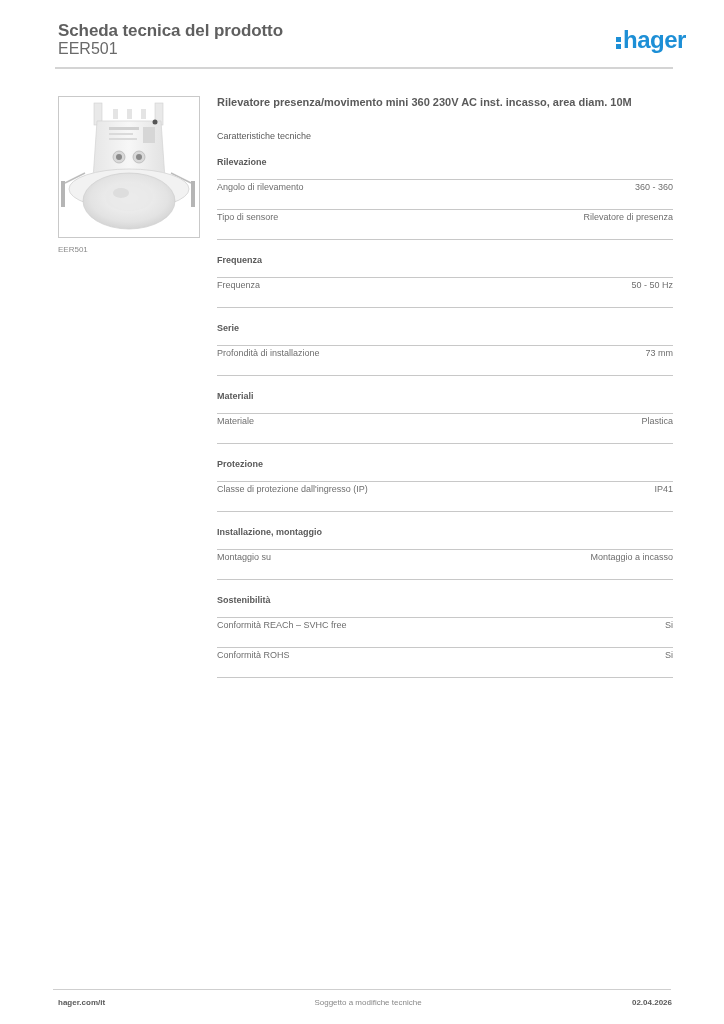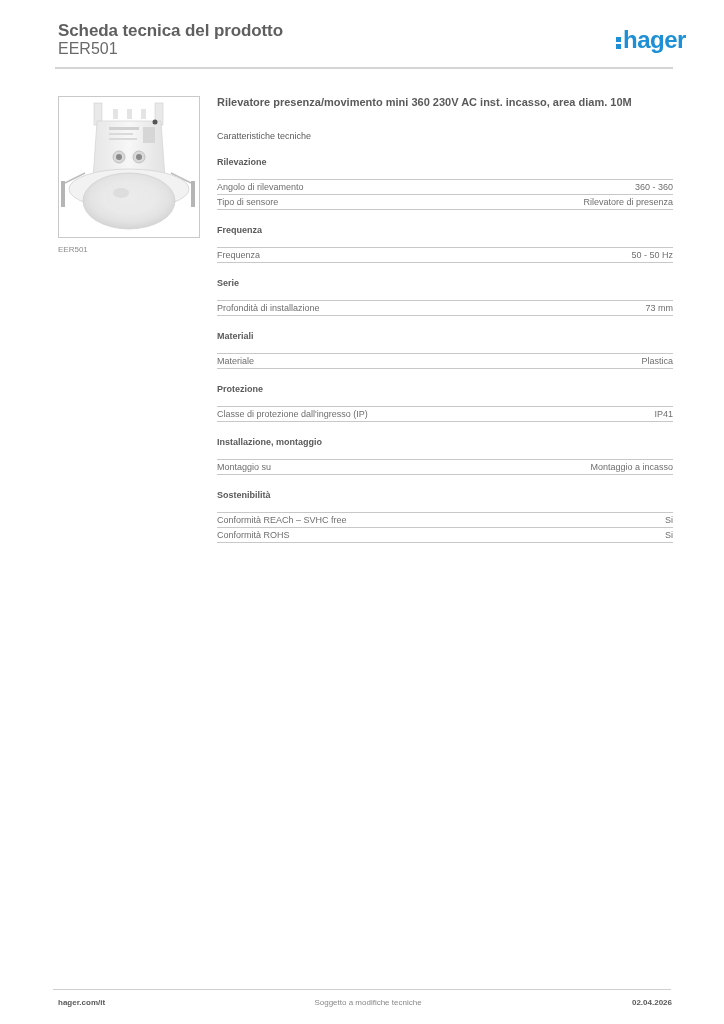--- a/index.html
+++ b/index.html
@@ -48,21 +48,21 @@
     }
     .group { margin-top: 14px; }
     .group.first { margin-top: 14px; }
     .group-title {
       font-size: 9px; font-weight: bold; color: #5a5a5a; line-height: 12px;
       border-bottom: 1px solid #c8c8c8; padding-bottom: 11px;
     }
     .row {
       display: flex; justify-content: space-between;
       font-size: 9px; color: #6e6e6e; line-height: 12px;
-      border-bottom: 1px solid #c8c8c8; padding: 1px 0 1px 0;
+      border-bottom: 1px solid #c8c8c8; padding: 1px 0 16px 0;
     }
     .footer-rule {
       position: absolute; left: 53px; top: 989px; width: 618px; height: 1px; background: #cfcfcf;
     }
     .footer-left {
       position: absolute; left: 58px; top: 998px; font-size: 8px; font-weight: bold; color: #5a5a5a;
     }
     .footer-center {
       position: absolute; left: 0; width: 736px; text-align: center; top: 998px; font-size: 8px; color: #888;
     }

